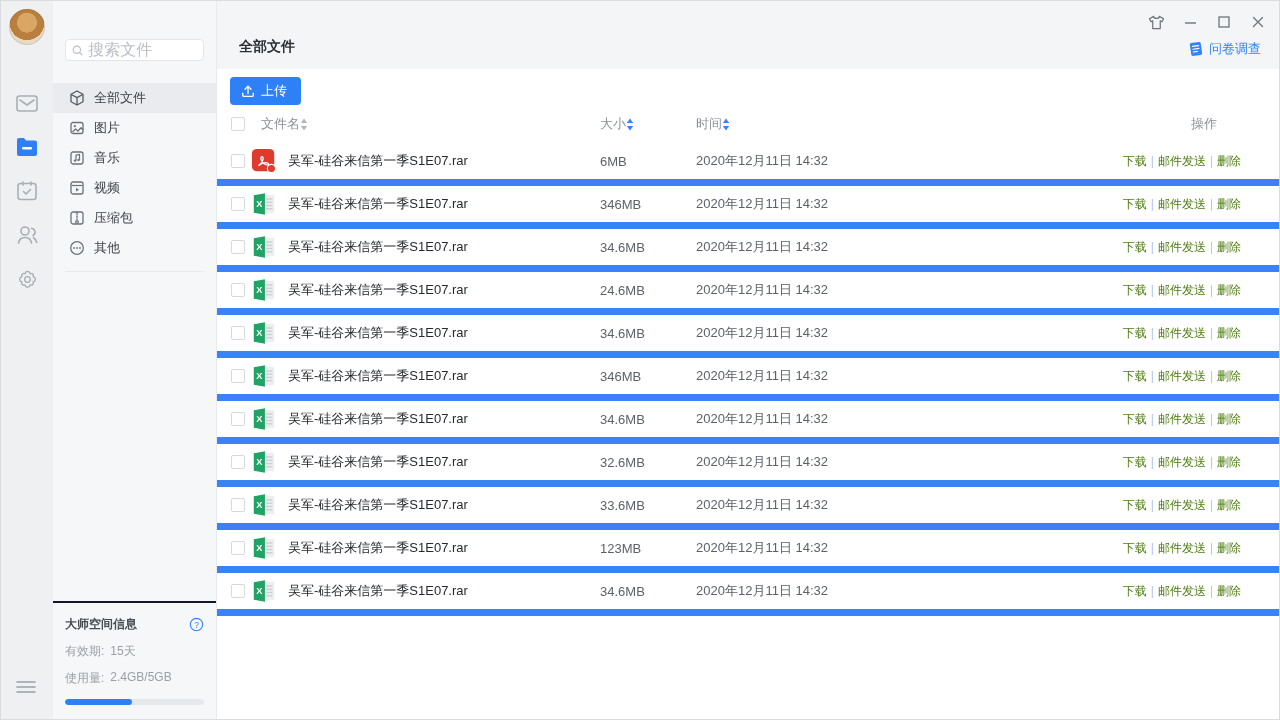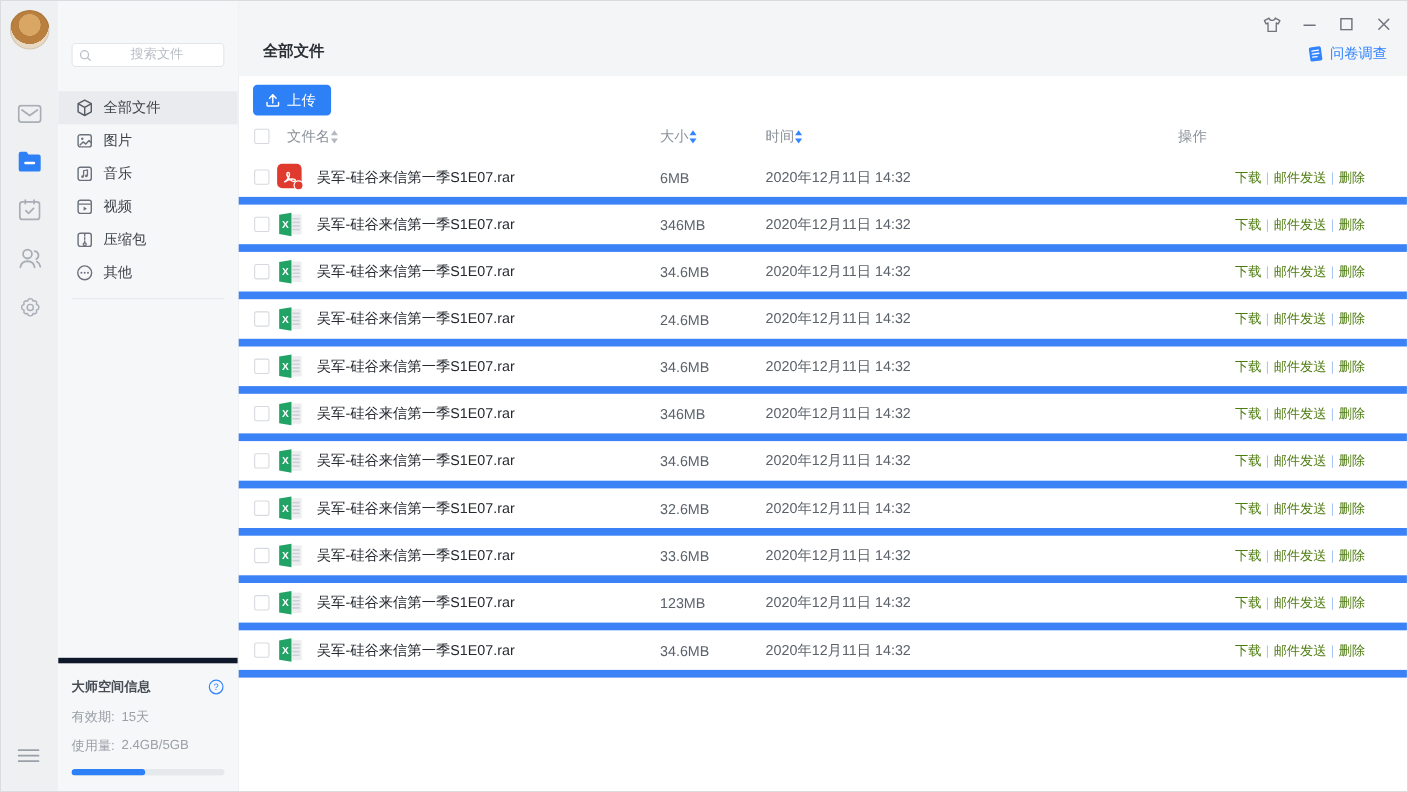--- a/index.html
+++ b/index.html
@@ -27,38 +27,38 @@
 
   
   .sidebar { width:163px; background:#f6f7f9; flex:none; position:relative; }
   .search-box {
     margin:38px 12px 0 12px; height:22px; background:#fff;
     border:1px solid #e3e5e8; border-radius:4px;
     display:flex; align-items:center; padding:0 6px; gap:5px;
   }
   .search-box input {
     border:none; outline:none; background:transparent; width:100%;
-    font-size:12px; color:#30343a; font-family:Liberation Mono, monospace;text-align:center;
+    font-size:16px; color:#30343a; font-family:Liberation Sans, sans-serif;
   }
   .search-box input::placeholder { color:#b9bec6; }
   .side-nav { margin-top:22px; }
   .side-item {
     height:30px; display:flex; align-items:center; gap:9px;
     padding-left:16px; cursor:pointer; color:#3d434b;
   }
   .side-item.active { background:#e9ebee; }
   .side-item .lbl { font-size:13px; }
   .side-divider { height:1px; background:#e8eaed; margin:8px 12px 0 12px; }
   .task-item {
     height:34px; display:flex; align-items:center; gap:8px;
     padding-left:12px; margin-top:2px; cursor:pointer; color:#3d434b;
   }
   .space-info {
     position:absolute; left:0; right:0; bottom:0;
-    border-top:5px solid #0f172a; padding:13px 12px 14px 12px;
+    border-top:2px solid #0f172a; padding:13px 12px 14px 12px;
   }
   .space-title-row { display:flex; align-items:center; justify-content:space-between; }
   .space-title { font-size:12px; font-weight:bold; color:#474d55; }
   .space-row { font-size:12px; color:#9aa0a8; margin-top:10px; display:flex; gap:6px; }
   .space-row:first-of-type { margin-top:13px; }
   .progress-track {
     margin-top:12px; height:6px; border-radius:3px; background:#e6e9ec; overflow:hidden;
   }
   .progress-fill { height:100%; border-radius:3px; background:#2e80f7; width:0; }
 
@@ -84,21 +84,21 @@
   }
 
   
   .thead {
     display:grid; grid-template-columns:20px 349px 96px 1fr 170px;
     align-items:center; height:38px; padding:0 38px 0 14px;
     color:#8a9099; font-size:13px;
   }
   .th { display:flex; align-items:center; gap:0; }
   .th-name { padding-left:10px; }
-  .th-actions { justify-content:flex-start; padding-right:24px; }
+  .th-actions { justify-content:flex-end; padding-right:24px; }
   .checkbox {
     width:14px; height:14px; border:1px solid #d6dade; border-radius:2px;
     background:#fff; cursor:pointer; flex:none;
   }
   .file-row {
     display:grid; grid-template-columns:20px 37px 312px 96px 1fr 170px;
     align-items:center; height:43px; padding:0 38px 0 14px;
     border-bottom:7px solid #3b82f6;
   }
   .file-name { font-size:13px; color:#262a30; overflow:hidden; white-space:nowrap; text-overflow:ellipsis; }

